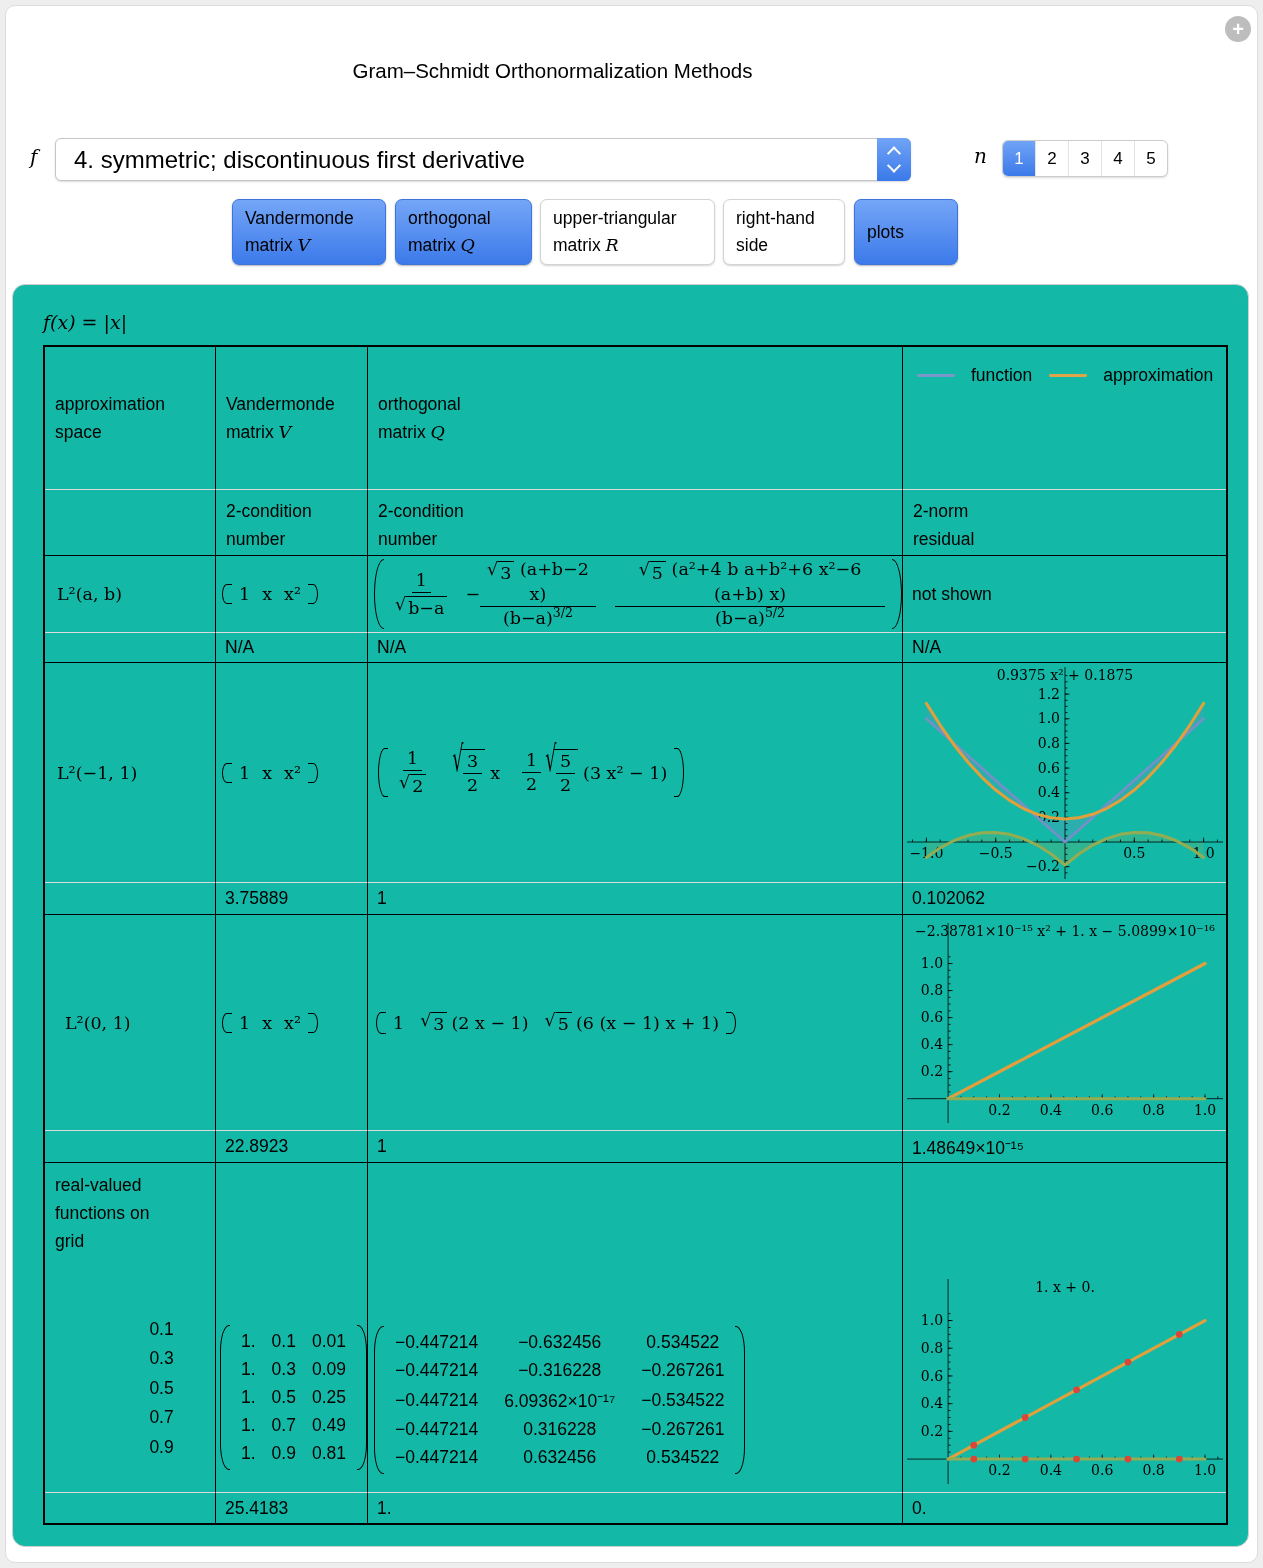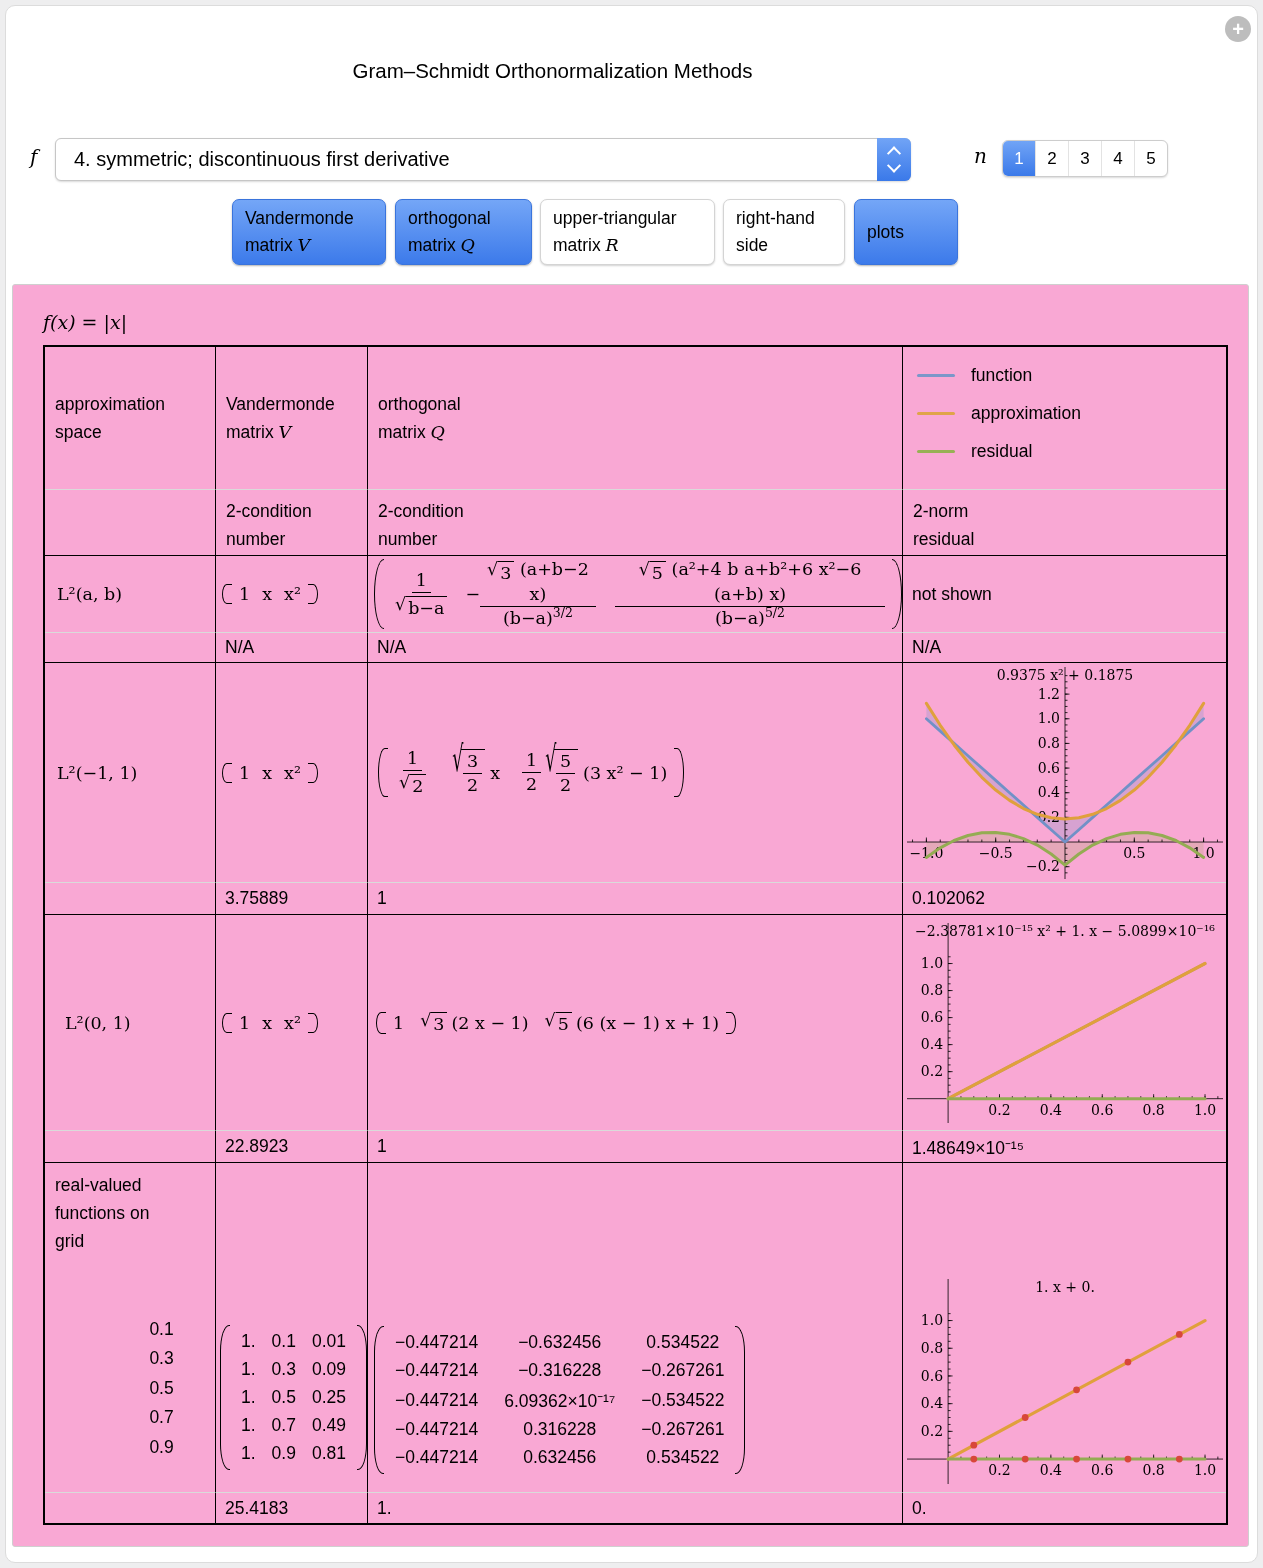--- a/index.html
+++ b/index.html
@@ -11,21 +11,21 @@
             background:#bdbdbd;color:#fff;display:flex;align-items:center;justify-content:center;
             font-size:20px;font-weight:bold;line-height:1;cursor:pointer;}
   .main-title{position:absolute;left:0;top:59px;width:1105px;text-align:center;
               font-size:20.5px;color:#000;}
   
   .f-label{position:absolute;left:30px;top:145px;font-family:"DejaVu Serif",serif;
            font-style:italic;font-size:20px;}
   .popup{position:absolute;left:55px;top:138px;width:856px;height:43px;background:#fff;
          border:1px solid #c6c6c6;border-radius:6px;box-shadow:0 1px 2px rgba(0,0,0,.15);
          display:flex;align-items:center;box-sizing:border-box;cursor:pointer;}
-  .popup-text{padding-left:18px;font-size:20px;white-space:nowrap;}
+  .popup-text{padding-left:18px;font-size:24px;white-space:nowrap;}
   .popup-cap{margin-left:auto;width:34px;height:43px;margin-right:-1px;margin-top:-1px;margin-bottom:-1px;
              background:linear-gradient(#71a4f6,#3a79e9);border-radius:0 6px 6px 0;
              display:flex;flex-direction:column;align-items:center;justify-content:center;gap:5px;}
   .chev{width:8px;height:8px;border-left:2.6px solid #fff;border-top:2.6px solid #fff;}
   .chev.up{transform:rotate(45deg) translate(1px,1px);}
   .chev.down{transform:rotate(225deg) translate(1px,1px);}
   .n-label{position:absolute;left:974px;top:144px;font-family:"DejaVu Serif",serif;
            font-style:italic;font-size:20px;}
   .nsetter{position:absolute;left:1002px;top:140px;height:37px;display:flex;background:#fff;
            border:1px solid #cdcdcd;border-radius:6px;overflow:hidden;
@@ -35,40 +35,40 @@
   .ncell:last-child{border-right:none;}
   .ncell.sel{background:linear-gradient(#71a4f6,#3a79e9);color:#fff;}
   
   .tbtn{position:absolute;top:199px;height:66px;border-radius:7px;font-size:17.5px;
         line-height:27px;padding:5px 12px;box-sizing:border-box;text-align:left;cursor:pointer;}
   .tbtn.on{background:linear-gradient(#74a6f7,#3c7aea);border:1px solid #3a74dc;
            box-shadow:0 1px 2px rgba(0,0,0,.3);}
   .tbtn.off{background:#fff;border:1px solid #d4d4d4;box-shadow:0 1px 2px rgba(0,0,0,.18);}
   .mvar{font-family:"DejaVu Serif",serif;font-style:italic;}
   
-  .content{position:absolute;left:12px;top:284px;width:1237px;height:1263px;background:#f9a8d4;
-           border:1px solid #cfcfcf;border-radius:3px;box-sizing:border-box;}
+  .content{position:absolute;left:12px;top:284px;width:1237px;height:1263px;background:#14b8a6;
+           border:1px solid #cfcfcf;border-radius:13px;box-sizing:border-box;}
   .fx-label{position:absolute;left:30px;top:26px;font-family:"DejaVu Serif",serif;
             font-style:italic;font-size:19px;}
   
   .gtable{position:absolute;left:30px;top:60px;display:grid;
           grid-template-columns:171px 152px 535px 323px;
           grid-template-rows:142px 66px 77px 30px 220px 32px 216px 32px 330px 31px;
           border:2px solid #000;}
   .c{border-right:1.2px solid #000;box-sizing:border-box;position:relative;
      font-size:17.5px;overflow:hidden;}
   .c.lastcol{border-right:none;}
   .bt-b{border-top:1.4px solid #000;}
   .bt-l{border-top:1px solid #dadada;}
   .vc{display:flex;align-items:center;}
   .hcell{display:flex;flex-direction:column;justify-content:center;padding-left:10px;line-height:28px;}
   .subh{padding:7px 0 0 10px;line-height:28px;}
   .valcell{display:flex;align-items:center;padding-left:9px;}
   
-  .legend{padding:18px 0 0 14px;display:flex;flex-direction:column;gap:17px;}
+  .legend{padding:18px 0 0 14px;display:flex;flex-direction:row;gap:17px;}
   .leg-item{display:flex;align-items:center;gap:16px;font-size:17.5px;}
   .leg-line{display:inline-block;width:38px;height:3.6px;border-radius:2px;}
   
   .m{font-family:"DejaVu Serif",serif;font-size:17.5px;}
   .mi{}
   .mrow{display:inline-flex;align-items:center;}.gap12{width:12px;}.gap16{width:16px;}.gap22{width:22px;}
   .par{width:9px;align-self:stretch;flex:none;}
   .par.l{border-left:1.6px solid #000;border-top:1.6px solid #000;border-bottom:1.6px solid #000;
          border-radius:9px 0 0 9px / 26px 0 0 26px;margin-right:7px;}
   .par.r{border-right:1.6px solid #000;border-top:1.6px solid #000;border-bottom:1.6px solid #000;

